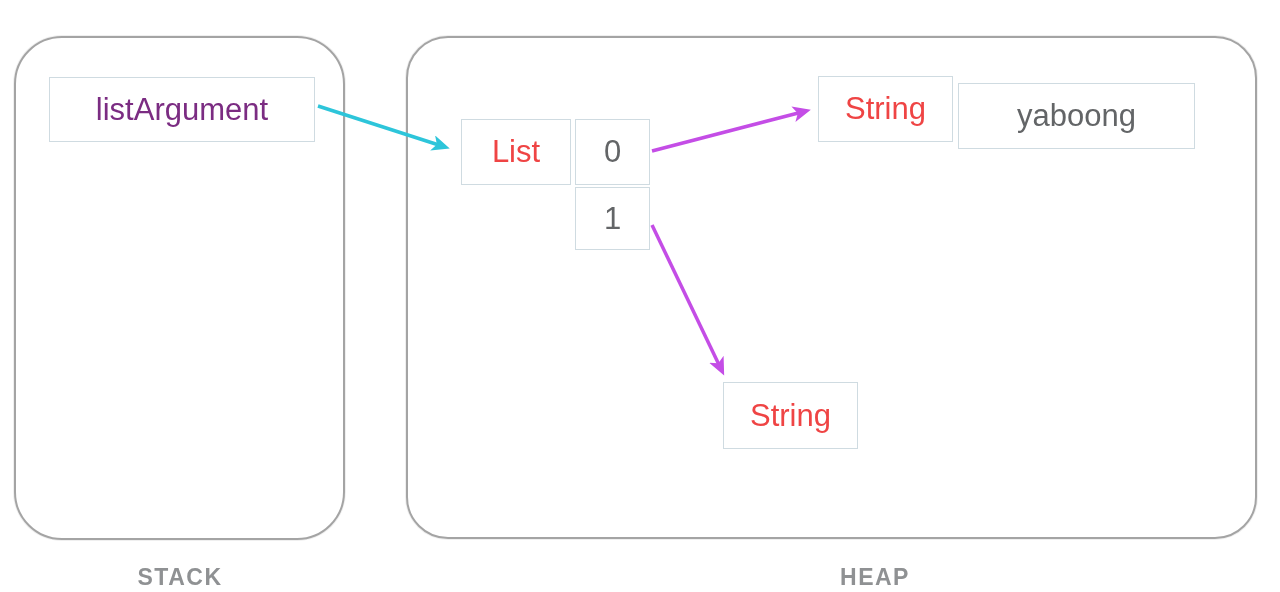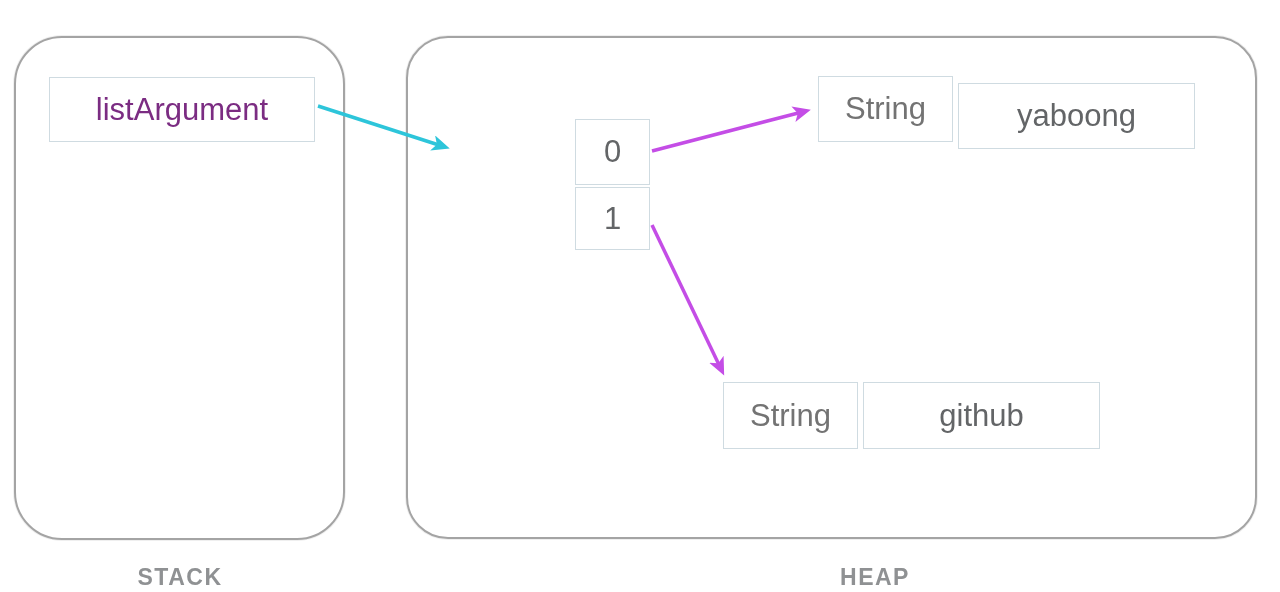--- a/index.html
+++ b/index.html
@@ -48,21 +48,21 @@
     position: absolute;
     background: #ffffff;
     border: 1.5px solid #cfdbe1;
     display: flex;
     align-items: center;
     justify-content: center;
     font-size: 31px;
     box-sizing: border-box;
   }
   .txt-variable { color: #7b2c82; }
-  .txt-type     { color: #737373; }
+  .txt-type     { color: #ef4444; }
   .txt-value    { color: #636567; }
 
   
   .cell.var-box      { left: 49px;  top: 55px;  width: 266px; height: 65px; }
   .cell.list-type    { left: 461px; top: 97px;  width: 110px; height: 66px; }
   .cell.list-idx0    { left: 575px; top: 97px;  width: 75px;  height: 66px; }
   .cell.list-idx1    { left: 575px; top: 165px; width: 75px;  height: 63px; }
   .cell.str0-type    { left: 818px; top: 54px;  width: 135px; height: 66px; }
   .cell.str0-value   { left: 958px; top: 61px;  width: 237px; height: 66px; }
   .cell.str1-type    { left: 723px; top: 360px; width: 135px; height: 67px; }
@@ -93,25 +93,25 @@
         <path d="M0,0 L18,8 L0,16 L4.5,8 Z" fill="#c44de6"></path>
       </marker>
     </defs>
     <line x1="318" y1="84" x2="445" y2="125" stroke-width="3.5" marker-end="url(#head-cyan)" stroke="#2dc5da"></line>
     <line x1="652" y1="129" x2="806" y2="89" stroke-width="3.5" marker-end="url(#head-magenta)" stroke="#c44de6"></line>
     <line x1="652" y1="203" x2="722" y2="349" stroke-width="3.5" marker-end="url(#head-magenta)" stroke="#c44de6"></line>
   </svg>
 
   <div class="cell var-box txt-variable">listArgument</div>
 
+  <div class="cell list-type txt-type">List</div>
   <div class="cell list-idx0 txt-value">0</div>
   <div class="cell list-idx1 txt-value">1</div>
 
   <div class="cell str0-type txt-type">String</div>
   <div class="cell str0-value txt-value">yaboong</div>
 
   <div class="cell str1-type txt-type">String</div>
-  <div class="cell str1-value txt-value">github</div>
 
   <div class="region-label heap-label">HEAP</div>
   <div class="region-label stack-label">STACK</div>
 
 </div>
 
 </body></html>

